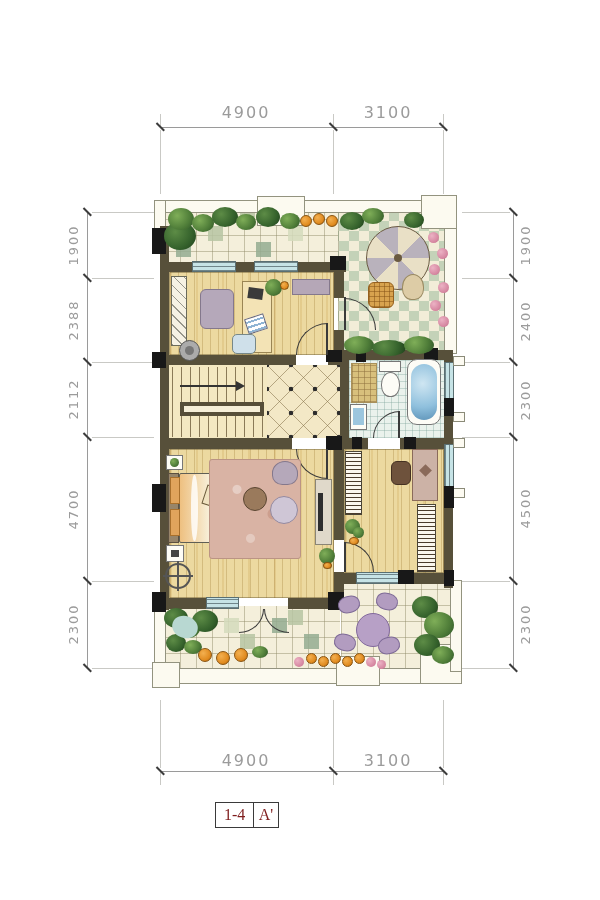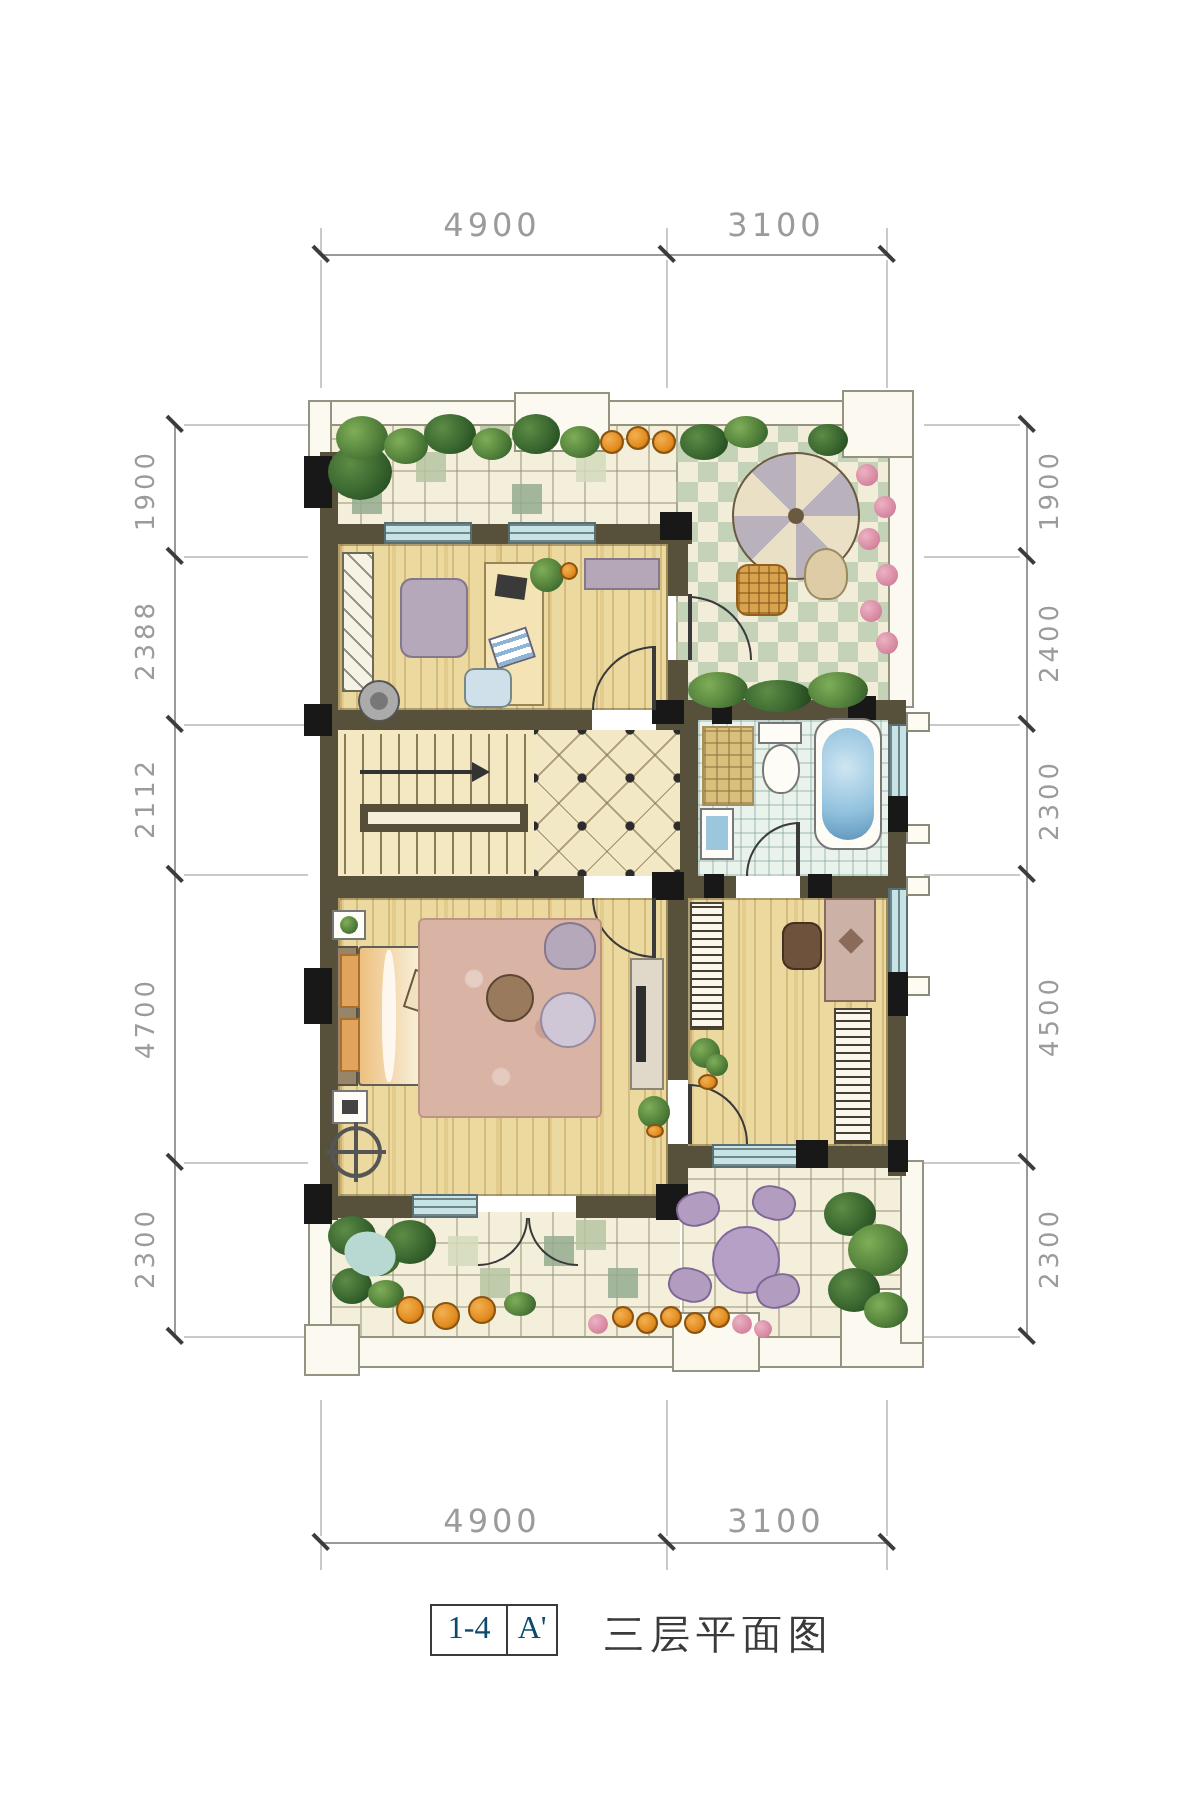--- a/index.html
+++ b/index.html
@@ -47,21 +47,21 @@
   .arc{border:1.6px solid #3a3a3a;box-sizing:border-box;}
   .leaf{background:#3a3a3a;}
   .bush{border-radius:50%;background:radial-gradient(circle at 35% 35%,#7fae58,#4e7c38 60%,#2c5226);}
   .bushd{border-radius:50%;background:radial-gradient(circle at 35% 35%,#5d8c46,#35622c 60%,#1e3d1a);}
   .orange{border-radius:50%;background:radial-gradient(circle at 35% 35%,#f3b050,#e08a1e 65%,#9c5a0c);border:1px solid #8a5410;box-sizing:border-box;}
   .pink{border-radius:50%;background:radial-gradient(circle at 35% 35%,#ecb2c4,#d4849e 70%,#a85c78);}
   .ward{background:#faf7ee;border:1px solid #4a4436;box-sizing:border-box;
     background-image:repeating-linear-gradient(0deg,#4a3c2c 0 1px,transparent 1px 4px);}
   .white-it{background:#fdfcf6;border:1px solid #777;box-sizing:border-box;}
   .title-box{display:flex;border:1.6px solid #3a3a3a;box-sizing:border-box;
-    font-family:"Liberation Serif",serif;font-size:16px;color:#0c4a6e;}
+    font-family:"Liberation Serif",serif;font-size:16px;color:#7f1d1d;}
   .title-box .cell{display:flex;align-items:center;justify-content:center;height:100%;}
   .title-name{font-family:"Liberation Serif",serif;font-size:20px;color:#3a3a3a;letter-spacing:3px;}
 </style>
 </head>
 <body>
 
 <div id="page">
 
   <div class="a dline" style="left:160px;top:127px;width:283px;height:1px"></div>
   <div class="a ext" style="left:160px;top:114px;width:1px;height:13px"></div>
@@ -332,15 +332,14 @@
   <div class="a" style="left:378px;top:637px;width:22px;height:17px;background:#b29cc0;border:1px solid #7d6996;border-radius:45%;transform:rotate(-15deg);box-sizing:border-box"></div>
   <div class="a bushd" style="left:412px;top:596px;width:26px;height:22px"></div>
   <div class="a bush" style="left:424px;top:612px;width:30px;height:26px"></div>
   <div class="a bushd" style="left:414px;top:634px;width:26px;height:22px"></div>
   <div class="a bush" style="left:432px;top:646px;width:22px;height:18px"></div>
 
   <div class="a title-box" style="left:215px;top:802px;width:64px;height:26px">
     <div class="cell" style="flex:1.55;border-right:1.5px solid #3a3a3a">1-4</div>
     <div class="cell" style="flex:1">A'</div>
   </div>
-  <div class="a title-name" style="left:302px;top:804px">三层平面图</div>
 
 </div>
 
 </body></html>

